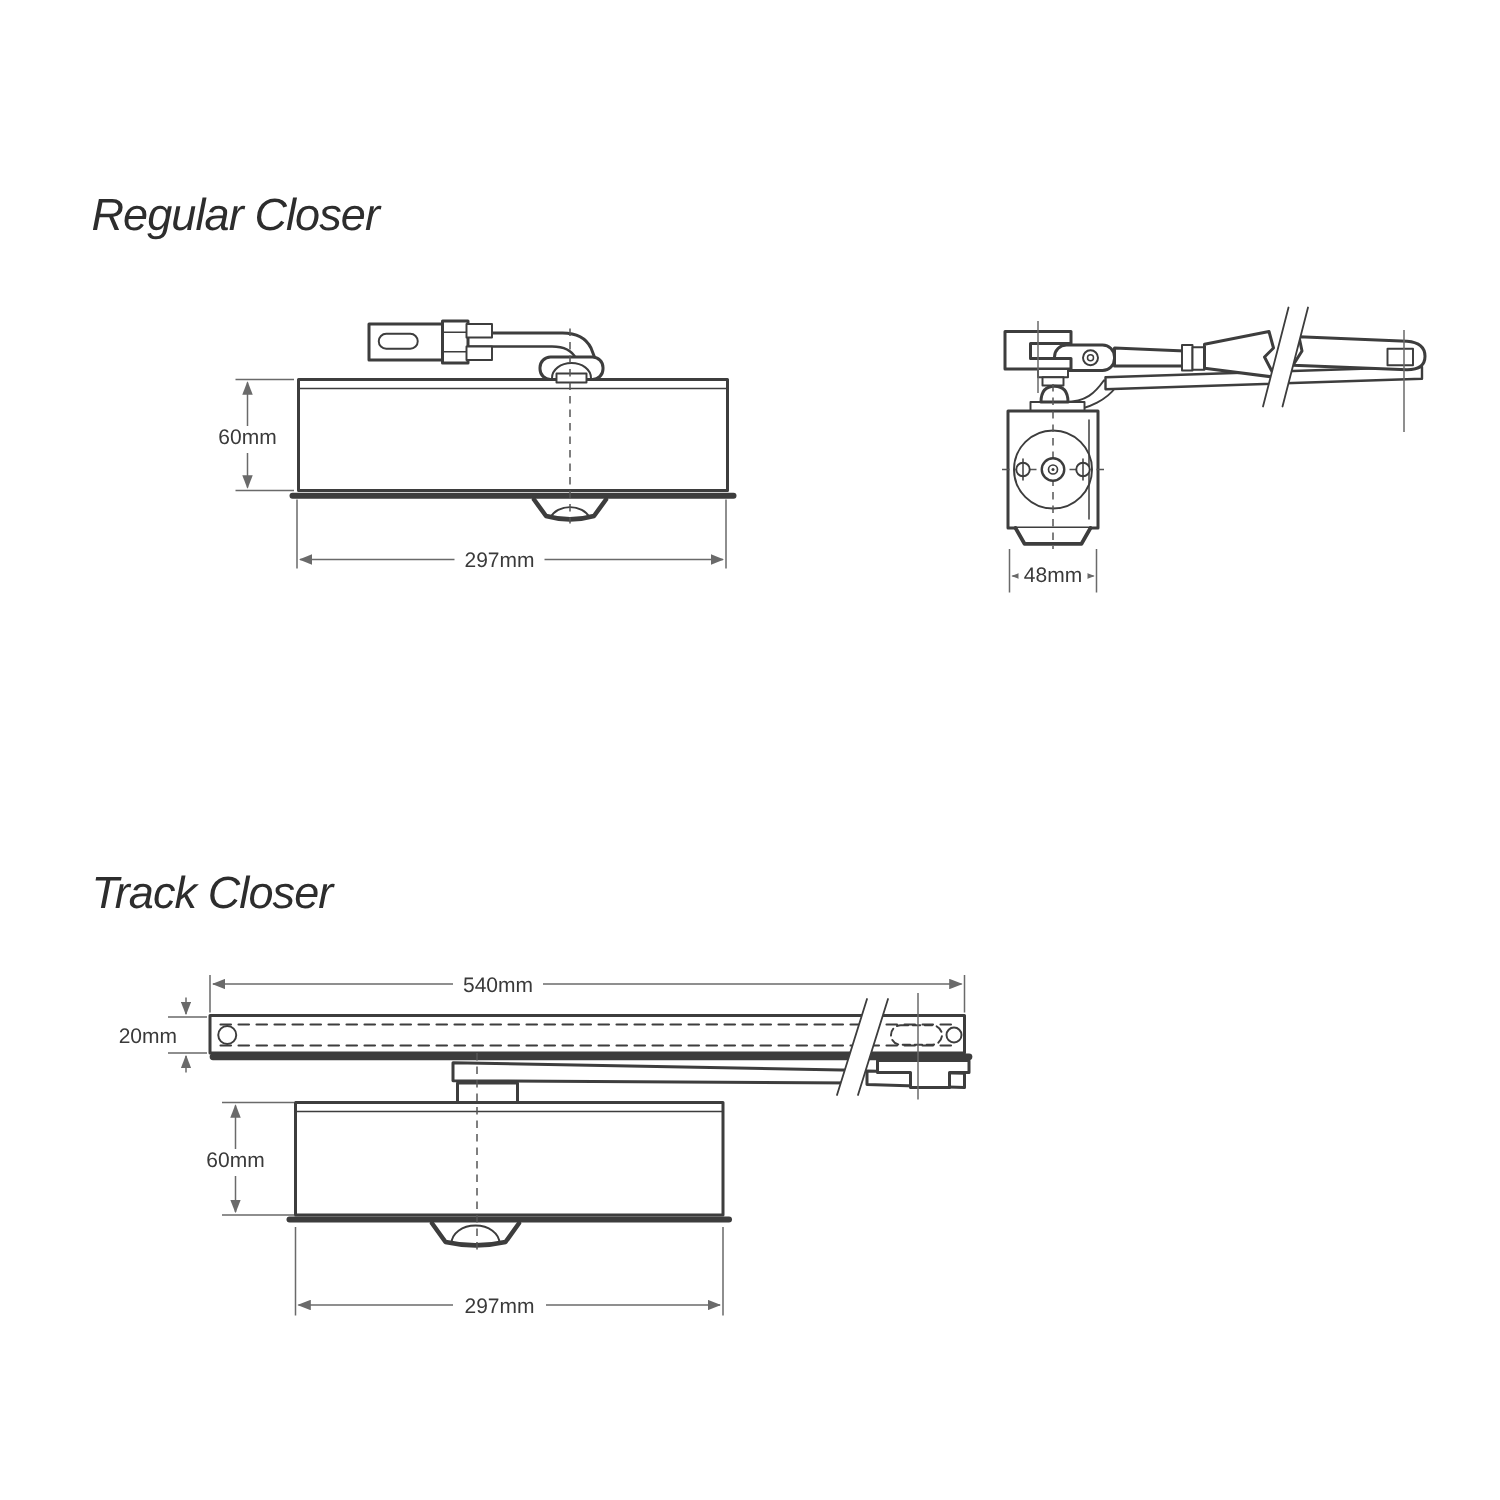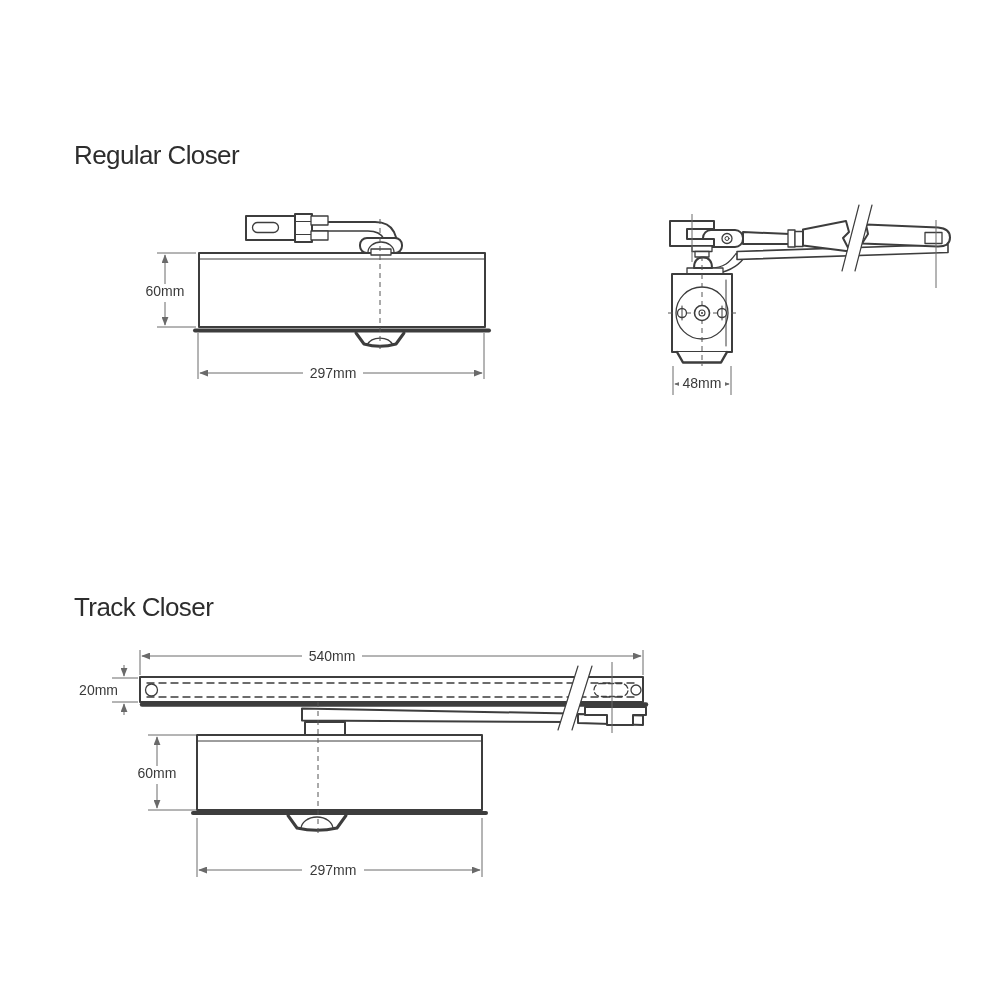--- a/index.html
+++ b/index.html
@@ -1,19 +1,19 @@
 <!DOCTYPE html>
 <html><head>
 <meta charset="utf-8">
 <style>
   html,body{margin:0;padding:0;background:#fff;}
   .canvas{position:relative;width:1000px;height:1000px;background:#ffffff;overflow:hidden;
           font-family:"Liberation Sans", sans-serif;}
-  h1.sec-title{position:absolute;margin:13px;font-weight:400;font-size:26px;line-height:1;
-               letter-spacing:-0.6px;color:#2d2d2d;}
+  h1.sec-title{position:absolute;margin:0;font-weight:400;font-size:30px;line-height:1;
+               letter-spacing:-0.6px;color:#2d2d2d;font-style:italic;}
   #title-regular{left:61px;top:129px;}
   #title-track{left:61px;top:581px;}
   svg{position:absolute;left:0;top:0;}
   .ln{stroke:#3d3d3d;fill:none;stroke-width:2;stroke-linejoin:round;stroke-linecap:round;}
   .lnw{stroke:#3d3d3d;fill:#ffffff;stroke-width:2;stroke-linejoin:round;stroke-linecap:round;}
   .thin{stroke-width:1.3;}
   .hair{stroke-width:1;}
   .dim{stroke:#6a6a6a;fill:none;stroke-width:1;}
   .dash{stroke:#555555;fill:none;stroke-width:1;stroke-dasharray:5 4;}
   .tdash{stroke-dasharray:7 5;stroke-width:1.4;}

